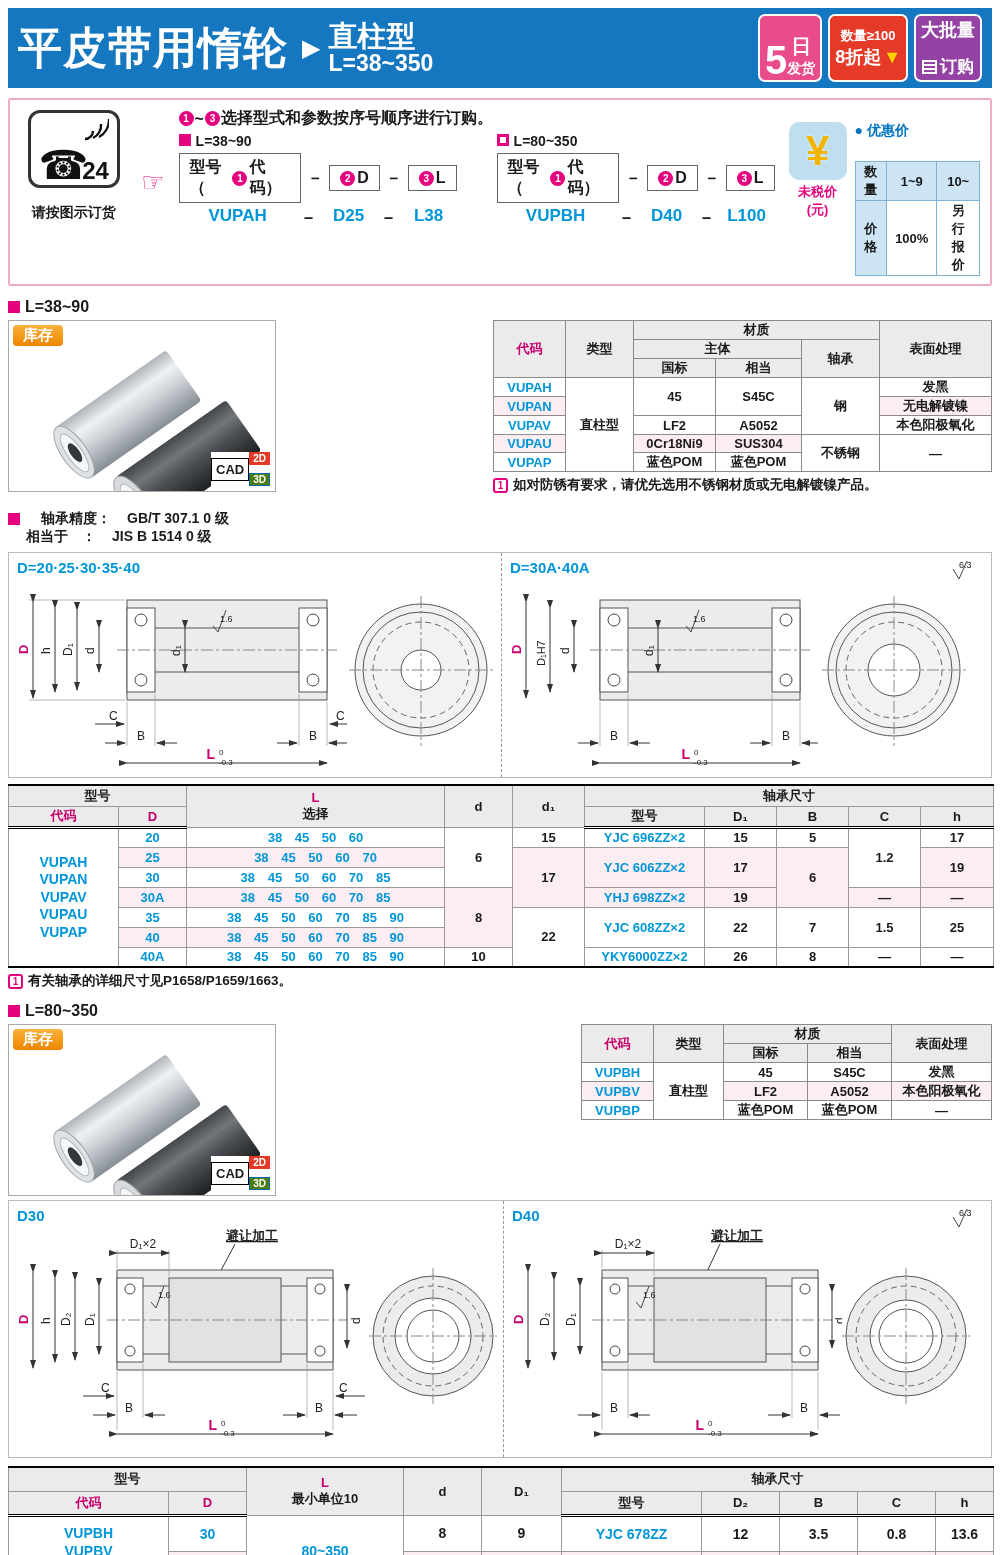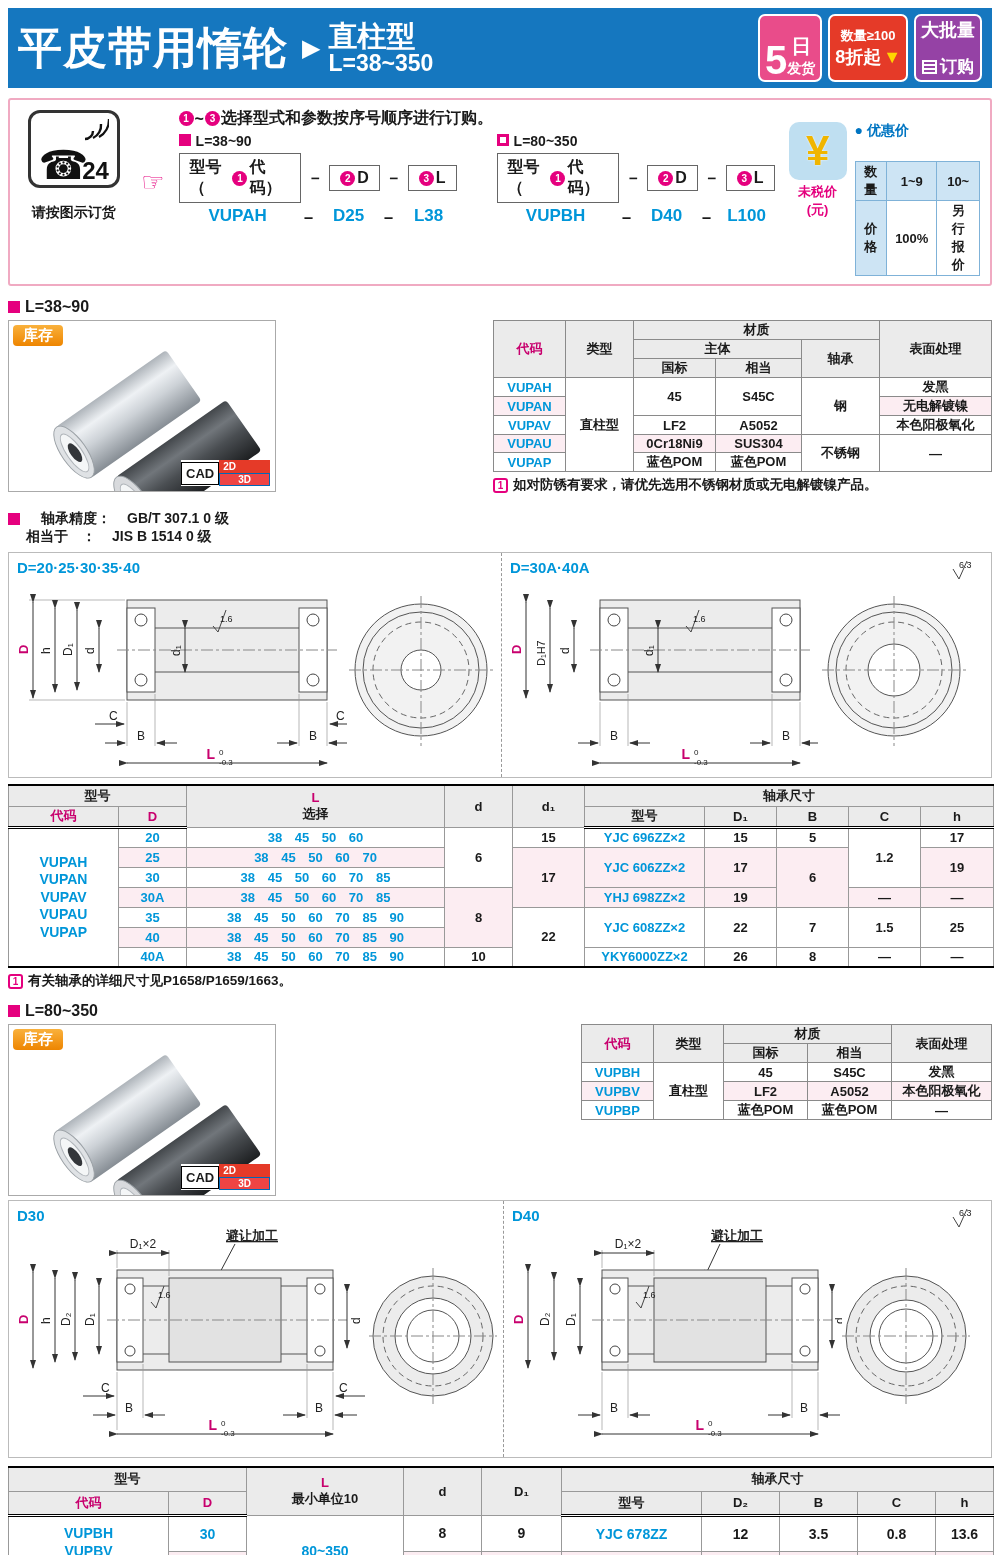--- a/index.html
+++ b/index.html
@@ -64,21 +64,21 @@
   .note-icon { display:inline-flex; width:15px; height:15px; border:2px solid #e5007e; border-radius:3px; color:#e5007e; font-size:10px; font-weight:bold; align-items:center; justify-content:center; flex:none; }
 
   
   .prod-row { display:flex; align-items:flex-start; }
   .prod-box { width:268px; height:172px; border:1px solid #aaa; position:relative; background:#fff; overflow:hidden; flex:none; }
   .stock-badge { position:absolute; top:4px; left:4px; background:linear-gradient(180deg,#f9b13c,#ee8500); color:#fff; font-size:15px; font-weight:bold; padding:1px 10px; border-radius:4px; z-index:5; }
   .cad-badge { position:absolute; right:5px; bottom:5px; display:flex; align-items:center; z-index:5; background:#fff; }
   .cad-txt { border:1px solid #000; font-size:13px; font-weight:bold; padding:3px 4px; background:#fff; }
   .cad-col { display:flex; flex-direction:column; }
   .cad-2d { background:#e53a28; color:#fff; font-size:10px; font-weight:bold; padding:0 3px; border:1px solid #e53a28; }
-  .cad-3d { background:#ef4444; color:#fff; font-size:10px; font-weight:bold; padding:0 18px; border:1px solid #0068b7; }
+  .cad-3d { background:#4d7c0f; color:#fff; font-size:10px; font-weight:bold; padding:0 3px; border:1px solid #0068b7;margin-top:8px; }
   .cyl { position:absolute; transform:rotate(-35deg); }
   .cyl .body { width:135px; height:62px; border-radius:4px; }
   .cyl.silver .body { background:linear-gradient(180deg,#aeb4ba 0%,#eef1f4 28%,#cdd2d7 55%,#868d94 100%); }
   .cyl.dark .body { background:linear-gradient(180deg,#43474b 0%,#71767b 28%,#4a4e52 55%,#1d1f21 100%); }
   .cyl .cap { position:absolute; left:-12px; top:0; width:26px; height:62px; border-radius:50%; background:#dfe2e5; border:1px solid #9aa0a5; }
   .cyl.dark .cap { background:#d8dadd; }
   .cyl .cap-ring { position:absolute; left:4px; top:8px; width:16px; height:46px; border-radius:50%; background:#f4f6f7; border:1px solid #b0b5ba; }
   .cyl .cap-bore { position:absolute; left:8px; top:20px; width:9px; height:22px; border-radius:50%; background:#33363a; }
 
   

